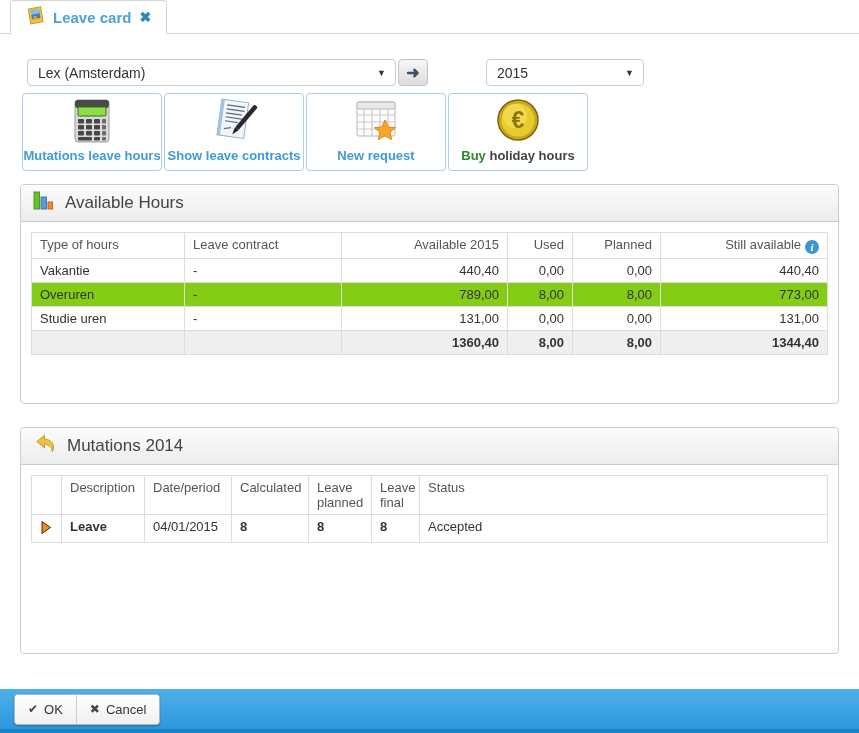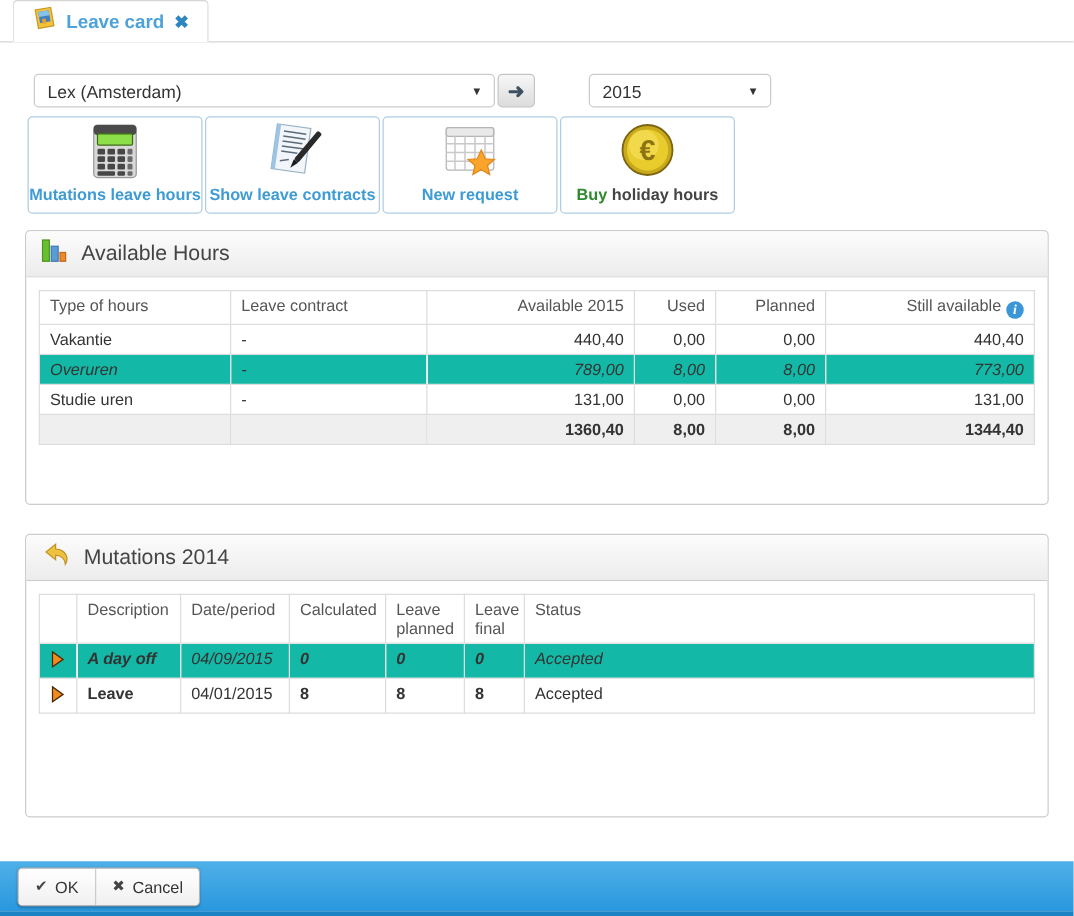--- a/index.html
+++ b/index.html
@@ -20,21 +20,21 @@
   .tab-close { color:#2e86c1; font-size:14px; font-weight:bold; }
 
   
   .toolbar { display:flex; align-items:flex-start; margin:25px 0 0 27px; }
   .select {
     height:27px; border:1px solid #ccc; border-radius:4px; background:#fff;
     display:flex; align-items:center; justify-content:space-between;
     padding:0 9px 0 10px; font-size:14px; color:#333; cursor:pointer;
   }
   .select-employee { width:369px; }
-  .select-year { width:146px; margin-left:43px; }
+  .select-year { width:158px; margin-left:58px; }
   .caret { font-size:9px; color:#333; }
   .go-btn {
     width:30px; height:27px; margin-left:2px; border:1px solid #c3c3c3; border-radius:4px;
     background:linear-gradient(#f7f7f7,#dcdcdc); display:flex; align-items:center; justify-content:center;
     color:#3d4f63; font-weight:bold; font-size:16px; cursor:pointer;
   }
 
   
   .actions { display:flex; gap:2px; margin:7px 0 0 22px; }
   .action-btn {
@@ -56,21 +56,21 @@
     border-radius:4px 4px 0 0; display:flex; align-items:center; gap:11px;
     padding-left:12px; font-size:17px; color:#444;
   }
   .panel-body { padding:10px; }
 
   table { width:100%; border-collapse:collapse; table-layout:fixed; font-size:13px; }
   th, td { border:1px solid #ddd; padding:4px 8px; overflow:hidden; }
   th { color:#555; font-weight:normal; text-align:left; vertical-align:top; }
   td { color:#333; vertical-align:top; }
   .num { text-align:right;margin-top:43px; }
-  tr.alt td { background:#14b8a6;font-style:italic; }
+  tr.alt td { background:#84cc16; }
   tr.totals td { background:#efefef; font-weight:bold; }
   td.bold { font-weight:bold; }
 
   .info-icon {
     display:inline-block; width:14px; height:14px; border-radius:50%; background:#3a96d6;
     color:#fff; font-family:"Liberation Serif", serif; font-style:italic; font-weight:bold;
     font-size:11px; line-height:14px; text-align:center; vertical-align:-2px; margin-left:4px; cursor:pointer;
   }
   .status-note { color:#3232cd; font-weight:bold; }
   .row-arrow { display:block; margin:1px auto 0; }
@@ -304,33 +304,20 @@
       <tbody>
           <tr>
         <th></th>
         <th>Description</th>
         <th>Date/period</th>
         <th>Calculated</th>
         <th>Leave planned</th>
         <th>Leave final</th>
         <th>Status</th>
       </tr>
-      <tr class="alt">
-        <td>
-              <span class="row-arrow"><svg width="12" height="15" viewBox="0 0 12 15">
-                  <polygon points="2,1.5 10.5,7.5 2,13.5" fill="#f28a1e" stroke="#4a2c08" stroke-width="1"></polygon>
-                </svg></span>
-            </td>
-        <td class="bold">A day off</td>
-        <td>04/09/2015</td>
-        <td class="bold">0</td>
-        <td class="bold">0</td>
-        <td class="bold">0</td>
-        <td><span>Accepted</span> <span class="status-note"></span></td>
-      </tr>
       <tr>
         <td>
               <span class="row-arrow"><svg width="12" height="15" viewBox="0 0 12 15">
                   <polygon points="2,1.5 10.5,7.5 2,13.5" fill="#f28a1e" stroke="#4a2c08" stroke-width="1"></polygon>
                 </svg></span>
             </td>
         <td class="bold">Leave</td>
         <td>04/01/2015</td>
         <td class="bold">8</td>
         <td class="bold">8</td>

